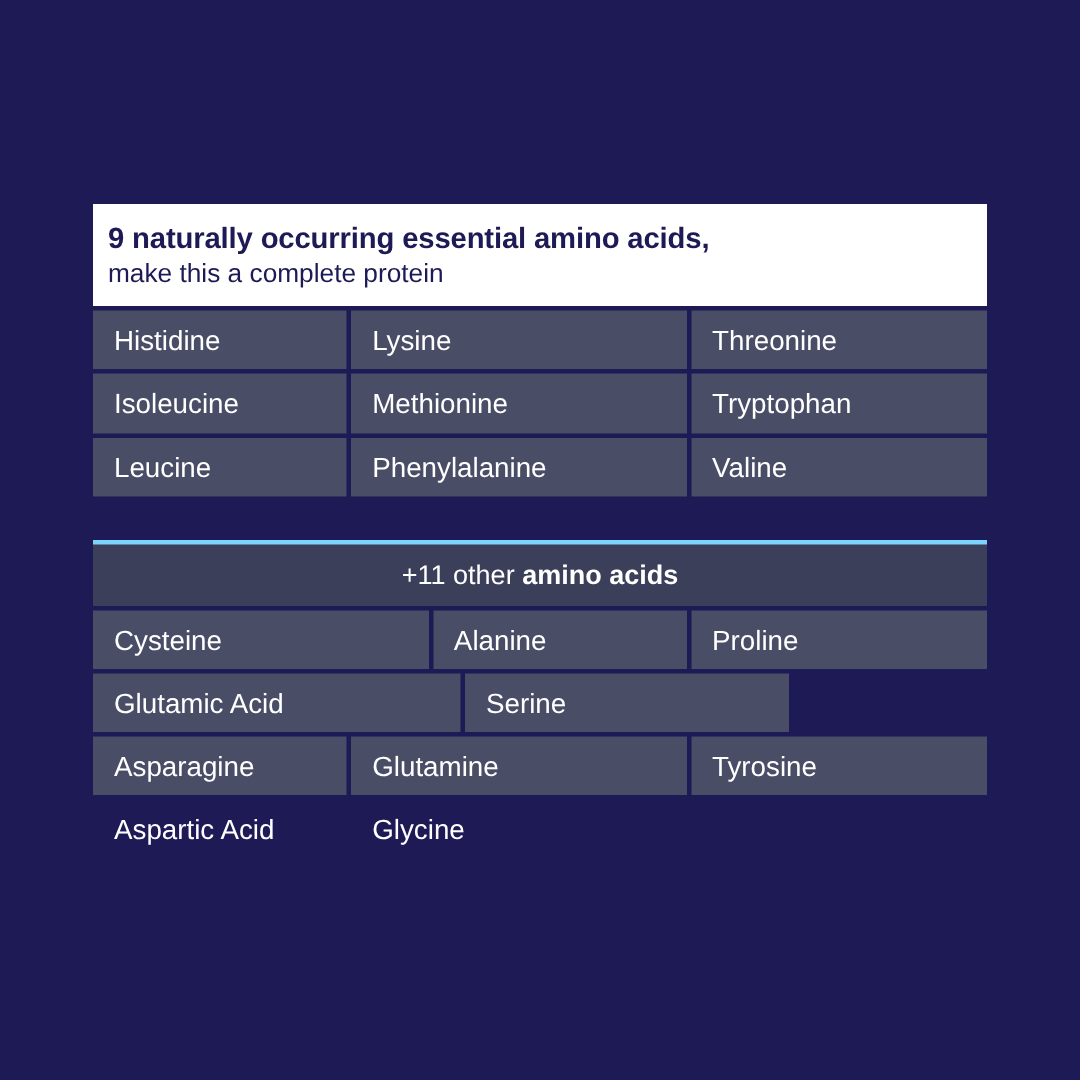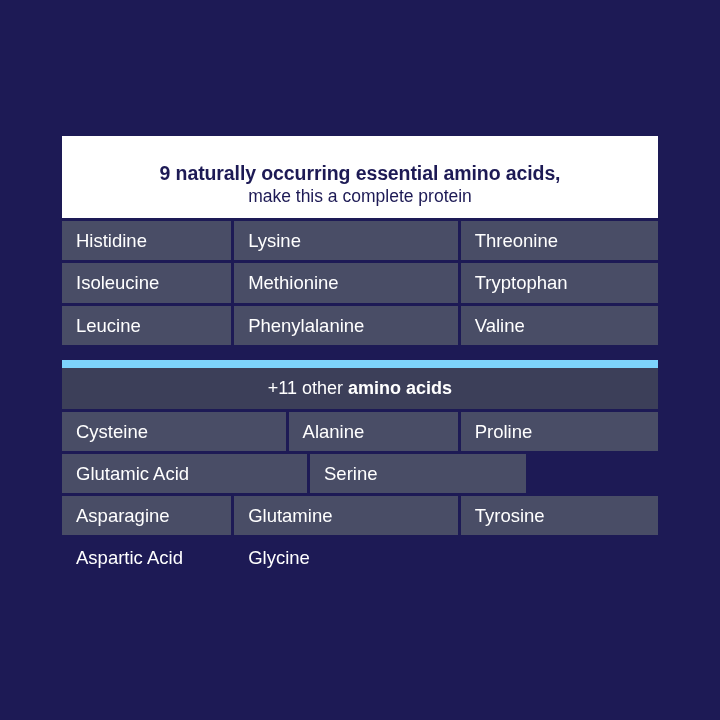--- a/index.html
+++ b/index.html
@@ -25,22 +25,21 @@
     position: absolute;
     left: 62px;
     width: 596px;
   }
   #essential-block { top: 136px; }
   #other-block { top: 360px; }
 
   .header-white {
     background: #ffffff;
     color: #1d1a55;
-    text-align: center;
-    padding: 26px 10px 10px 10px;
+    padding: 12px 10px 10px 10px;
     box-sizing: border-box;
   }
   .header-white .line1 {
     font-size: 19.5px;
     font-weight: bold;
     letter-spacing: -0.1px;
     line-height: 1.15;
   }
   .header-white .line2 {
     font-size: 17.5px;
@@ -49,21 +48,21 @@
     margin-top: 2px;
   }
 
   .header-dark {
     background: #3c3f59;
     color: #ffffff;
     text-align: center;
     padding: 10px 10px 10px 10px;
     box-sizing: border-box;
     font-size: 18px;
-    border-top: 8px solid #7dd3fc;
+    border-top: 3px solid #7dd3fc;
   }
   .header-dark .light { font-weight: normal; }
   .header-dark .bold { font-weight: bold; }
 
   .grid {
     display: block;
   }
   .row {
     display: flex;
     width: 100%;

